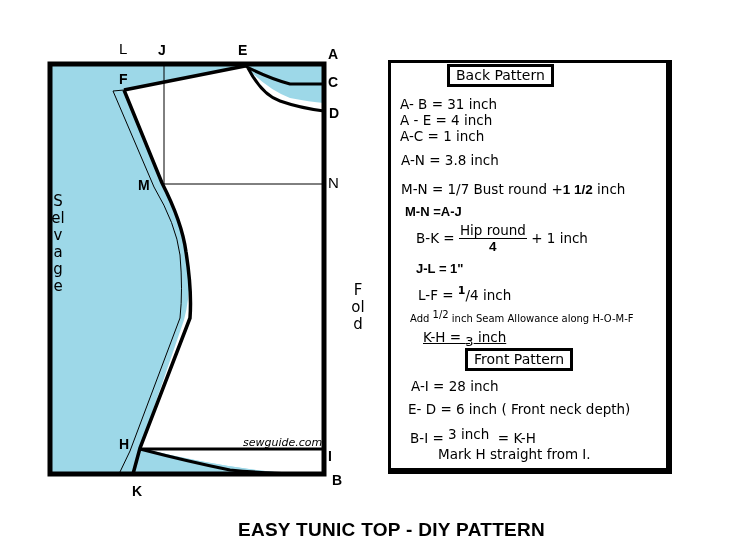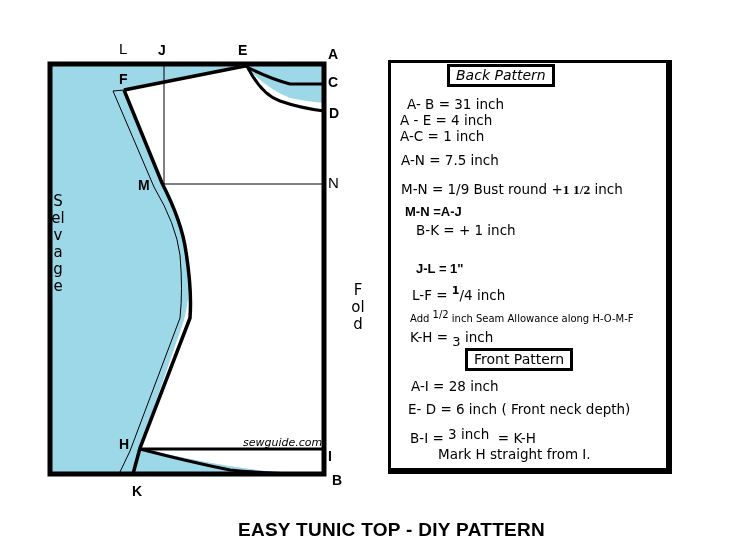--- a/index.html
+++ b/index.html
@@ -64,41 +64,42 @@
   <span class="pt-label" style="left:328px;top:449px;">I</span>
   <span class="pt-label" style="left:332px;top:473px;">B</span>
   <span class="pt-label" style="left:132px;top:484px;">K</span>
 
   <span class="side-label" style="left:31px;top:193px;">Selvage</span>
   <span class="side-label" style="left:331px;top:282px;">Fold</span>
   <span class="watermark" style="left:243px;top:436px;font-style:italic;">sewguide.com</span>
 </div>
 
 <div id="panel">
-  <div class="boxed" style="left:56px;top:1px;font-style:italic;">Back Pattern</div>
-  <div class="pl" style="left:9px;top:34px;margin-left:7px;">A- B =  31 inch</div>
+  <div class="boxed" style="left:56px;top:1px;">Back Pattern</div>
+  <div class="pl" style="left:9px;top:34px;">A- B =  31 inch</div>
   <div class="pl" style="left:9px;top:50px;">A - E = 4  inch</div>
   <div class="pl" style="left:9px;top:66px;">A-C = 1 inch</div>
-  <div class="pl" style="left:10px;top:90px;">A-N =  7.5 inch</div>
+  <div class="pl" style="left:10px;top:90px;">A-N =  3.8 inch</div>
   <div class="pl" style="left:10px;top:119px;">
-    <span>M-N = 1/9 Bust round +</span><b style="font-family:Liberation Serif, serif;">1 1/2</b><span> inch</span>
+    <span>M-N = 1/7 Bust round +</span><b style="font-family:Liberation Sans, sans-serif;">1 1/2</b><span> inch</span>
   </div>
   <div class="pl b" style="left:14px;top:141px;">M-N =A-J</div>
   <div class="pl" style="left:25px;top:160px;">
     <span>B-K =</span>
+    <span class="frac"><span class="num">Hip round</span><span class="den">4</span></span>
     <span>+  1 inch</span>
   </div>
   <div class="pl b" style="left:25px;top:198px;">J-L = 1"</div>
-  <div class="pl" style="left:21px;top:220px;">
+  <div class="pl" style="left:27px;top:220px;">
     <span>L-F = </span><sup style="font-weight:bold;font-size:11px;">1</sup><span>/4  inch</span>
   </div>
   <div class="pl" style="left:19px;top:244px;font-size:10px;">
     <span>Add</span> <sup style="font-size:10px;">1/2</sup><span>  inch Seam Allowance along H-O-M-F</span>
   </div>
-  <div class="pl" style="left:19px;top:267px;">
+  <div class="pl" style="left:32px;top:267px;text-decoration:underline;">
     <span>K-H = </span><sub style="font-size:13px;">3</sub><span> inch</span>
   </div>
   <div class="boxed" style="left:74px;top:285px;">Front Pattern</div>
   <div class="pl" style="left:20px;top:316px;">A-I = 28 inch</div>
   <div class="pl" style="left:17px;top:339px;">E- D = 6 inch ( Front neck depth)</div>
   <div class="pl" style="left:19px;top:368px;">
     <span>B-I = </span><span style="position:relative;top:-4px;margin-top:40px;">3 inch</span>&nbsp;&nbsp;<span>= K-H</span>
   </div>
   <div class="pl" style="left:19px;top:384px;margin-left:28px;">Mark H straight from I.</div>
 </div>

